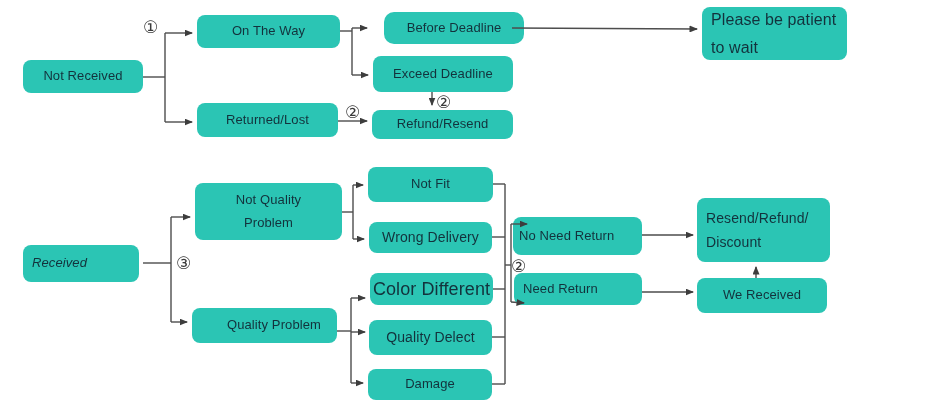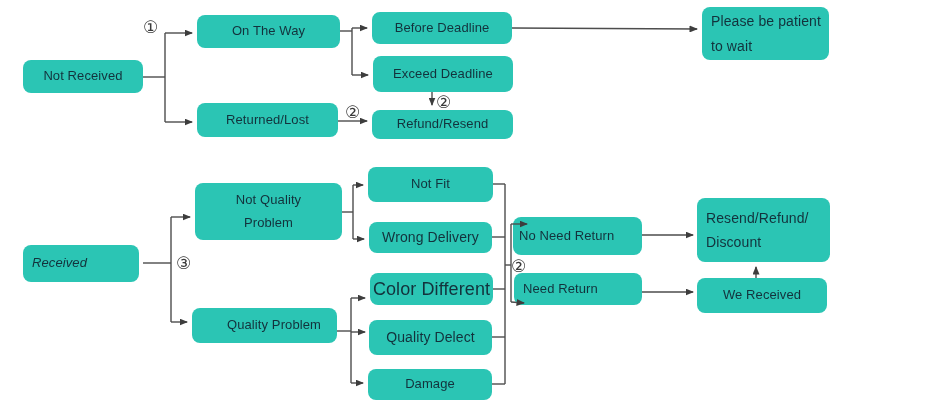--- a/index.html
+++ b/index.html
@@ -108,27 +108,27 @@
       <path d="M756,278 V267" marker-end="url(#arr)"></path>
     </g>
   </svg>
 
   <div class="node" style="left:23px;top:60px;width:120px;height:33px;">Not Received</div>
 
   <div class="node" style="left:197px;top:15px;width:143px;height:33px;">On The Way</div>
 
   <div class="node" style="left:197px;top:103px;width:141px;height:34px;">Returned/Lost</div>
 
-  <div class="node" style="left:372px;top:12px;width:140px;height:32px;">Before Deadline</div>
+  <div class="node" style="left:384px;top:12px;width:140px;height:32px;border-radius:10px;">Before Deadline</div>
 
   <div class="node" style="left:373px;top:56px;width:140px;height:36px;">Exceed Deadline</div>
 
   <div class="node" style="left:372px;top:110px;width:141px;height:29px;">Refund/Resend</div>
 
-  <div class="node left tall" style="left:702px;top:7px;width:127px;height:53px;font-size:14px;">Please be patient
+  <div class="node left tall" style="left:702px;top:7px;width:145px;height:53px;font-size:16px;">Please be patient
 to wait</div>
 
   <div class="node left" style="left:23px;top:245px;width:116px;height:37px;font-style:italic;">Received</div>
 
   <div class="node tall" style="left:195px;top:183px;width:147px;height:57px;">Not Quality
 Problem</div>
 
   <div class="node" style="left:192px;top:308px;width:145px;height:35px;padding-left:19px;">Quality Problem</div>
 
   <div class="node" style="left:368px;top:167px;width:125px;height:35px;">Not Fit</div>

